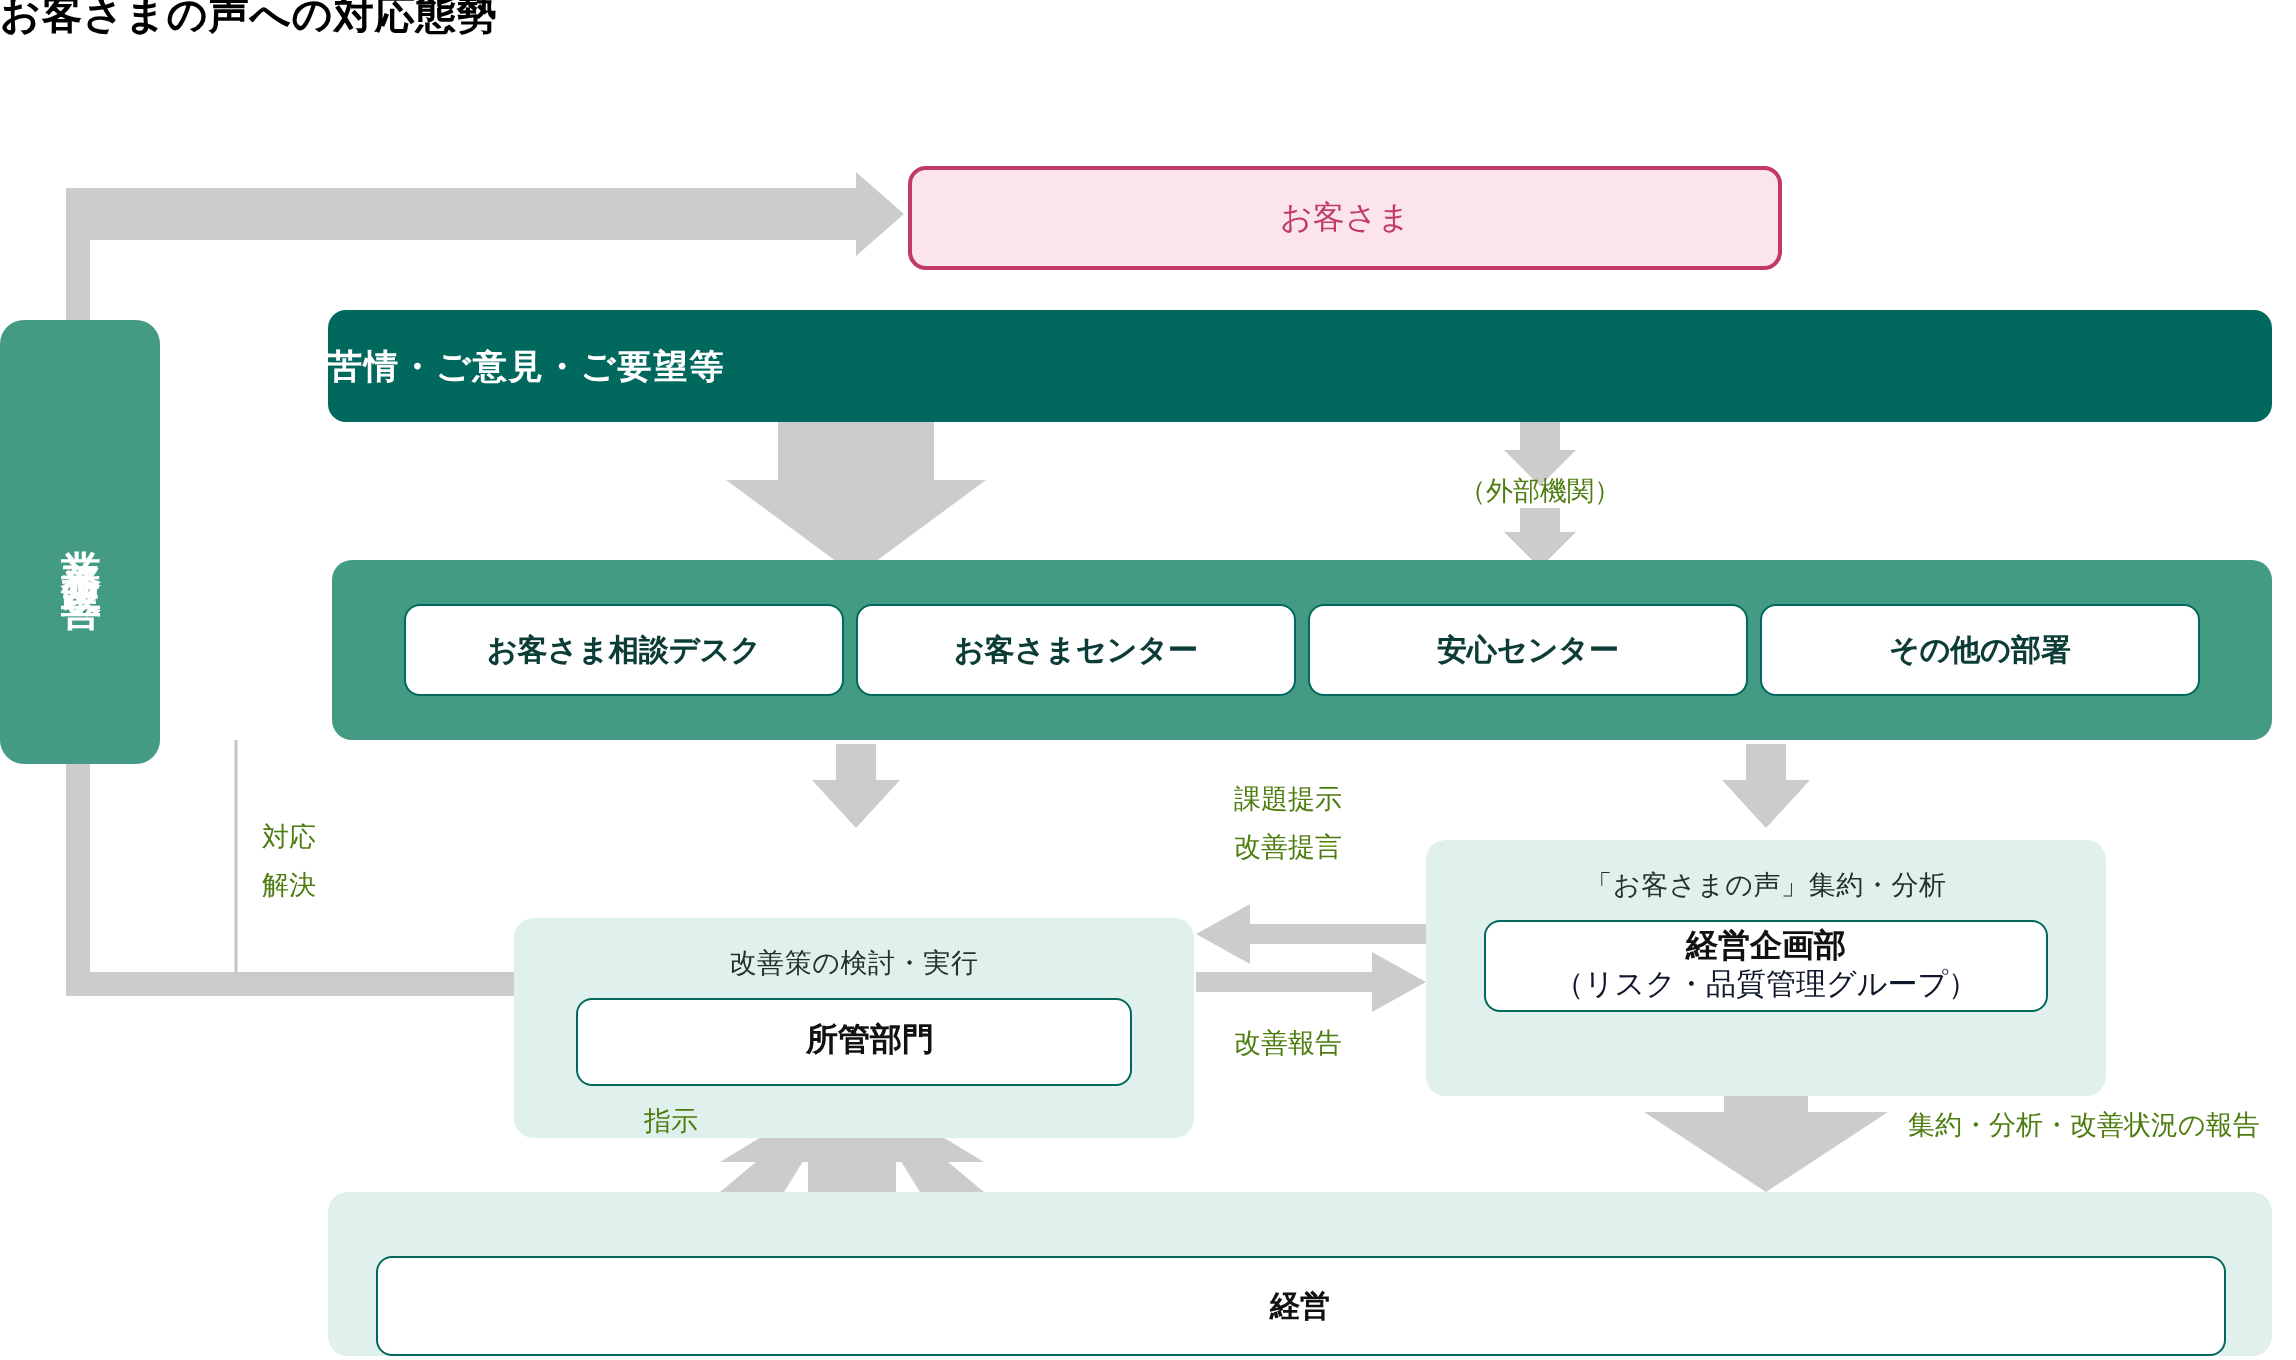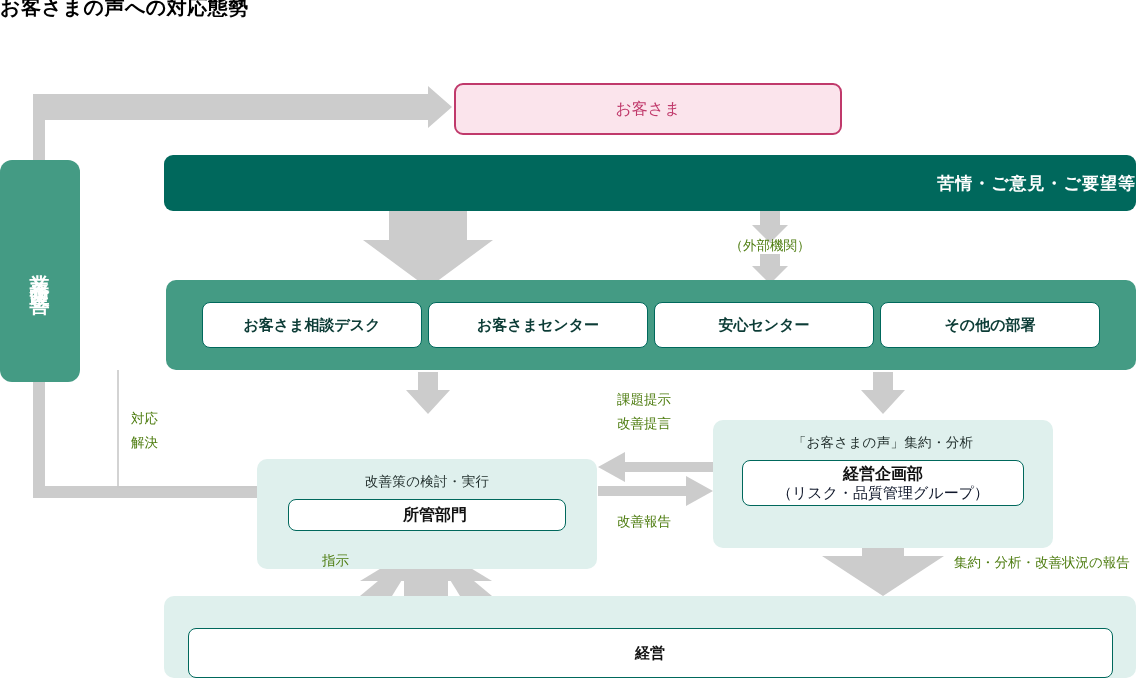--- a/index.html
+++ b/index.html
@@ -40,35 +40,35 @@
     text-orientation: upright;
     color: #ffffff;
     font-size: 20px;
     font-weight: 700;
     letter-spacing: 6px;
     line-height: 1.1;
   }
 
   .customer-box {
     left: 454px; top: 83px;
-    width: 388px; height: 52px;
+    width: 437px; height: 52px;
     background: #fbe4ec;
     border: 2px solid #c0396b;
     border-radius: 9px;
     display: flex; align-items: center; justify-content: center;
     color: #c0396b;
     font-size: 16px;
   }
 
   .voice-bar {
     left: 164px; top: 155px;
     width: 972px; height: 56px;
     background: #00685c;
     border-radius: 9px;
-    display: flex; align-items: center; justify-content: flex-end;
+    display: flex; align-items: center; justify-content: flex-start;
     color: #ffffff;
     font-size: 17px;
     font-weight: 700;
     letter-spacing: 1px;
   }
 
   .dept-band {
     left: 166px; top: 280px;
     width: 970px; height: 90px;
     background: #449b84;
@@ -101,21 +101,21 @@
     letter-spacing: 0.3px;
   }
   .mint-panel .inner-box {
     margin-top: 8px;
     background: #ffffff;
     border: 1.5px solid #00685c;
     border-radius: 8px;
     display: flex; flex-direction: column; align-items: center; justify-content: center;
     text-align: center;
   }
-  .mint-left .inner-box  { width: 278px; height: 32px; padding-left: 16px; }
+  .mint-left .inner-box  { width: 278px; height: 44px; padding-left: 16px; }
   .mint-right .inner-box { width: 282px; height: 46px; }
   .inner-box .l1 { font-size: 16px; font-weight: 700; color: #111; line-height: 1.2; }
   .inner-box .l2 { font-size: 15px; color: #0f172a; line-height: 1.2; }
 
   .mgmt-panel {
     left: 164px; top: 596px;
     width: 972px; height: 82px;
     background: #dff0ed;
     border-radius: 10px;
     display: flex; align-items: flex-end; justify-content: center;

